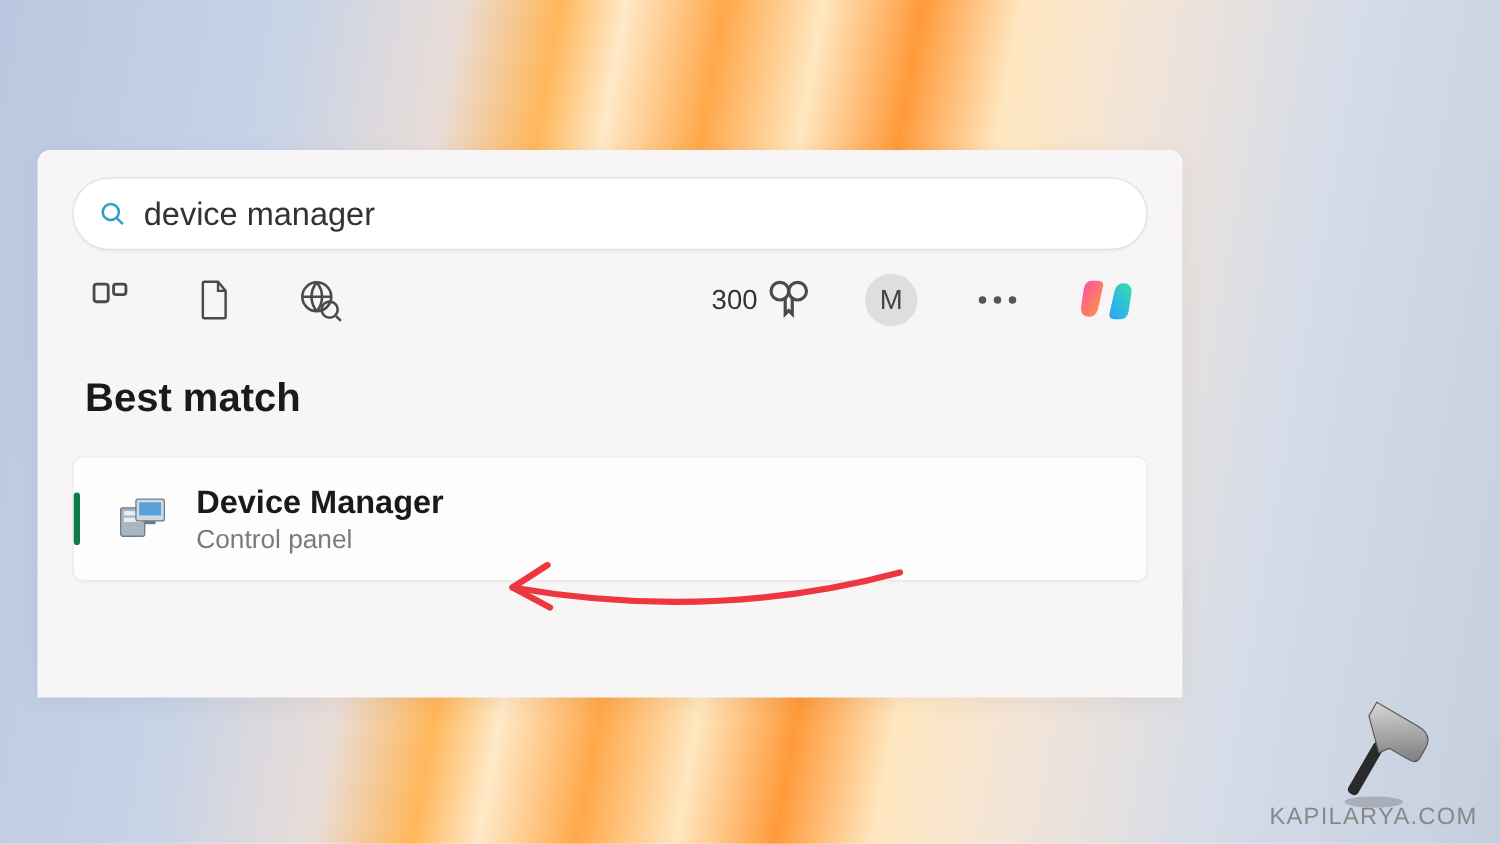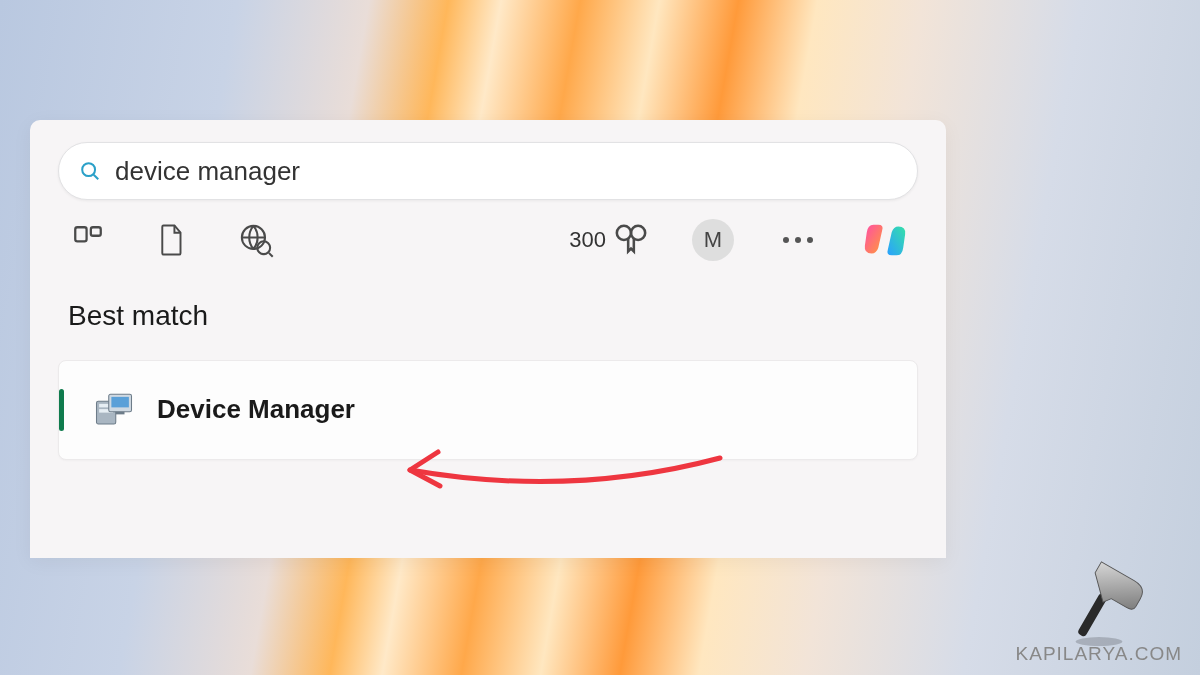--- a/index.html
+++ b/index.html
@@ -60,22 +60,22 @@
   .avatar {
     width: 42px; height: 42px; border-radius: 50%;
     background:#dedede; display:flex; align-items:center; justify-content:center;
     font-size:22px; color:#444; font-weight:500;
   }
   .more-dots { display:flex; gap:6px; }
   .more-dots span { width:6px;height:6px;border-radius:50%;background:#555; }
   .copilot { width:46px; height:46px; }
 
   .section-label {
-    font-size: 28px;
-    font-weight: 400;
+    font-size: 32px;
+    font-weight: 700;
     color: #1a1a1a;
     margin: 20px 0 28px 10px;
   }
 
   .result-card {
     display:flex;
     align-items:center;
     background:#fdfdfd;
     border:1px solid #eceaeb;
     border-radius:8px;
@@ -192,20 +192,21 @@
     <svg class="ricon" viewBox="0 0 48 48">
       <rect x="4" y="14" width="22" height="26" rx="2" fill="#a9b6c2" stroke="#6d7c89" stroke-width="1.2"></rect>
       <rect x="7" y="17" width="16" height="4" fill="#e6eef4"></rect>
       <rect x="7" y="23" width="16" height="4" fill="#e6eef4"></rect>
       <rect x="18" y="6" width="26" height="20" rx="2" fill="#cfd9e2" stroke="#6d7c89" stroke-width="1.2"></rect>
       <rect x="21" y="9" width="20" height="12" fill="#5aa0d8"></rect>
       <rect x="26" y="26" width="10" height="3" fill="#6d7c89"></rect>
     </svg>
     <div class="rtext">
       <div class="title">Device Manager</div>
+      <div class="sub">Control panel</div>
     </div>
   </div>
 
 </div>
 
 <svg class="annot-arrow" viewBox="0 0 340 60">
   <path d="M330 20 Q 180 60 20 32" fill="none" stroke="#ee3640" stroke-width="5" stroke-linecap="round"></path>
   <path d="M20 32 L48 14 M20 32 L50 48" fill="none" stroke="#ee3640" stroke-width="5" stroke-linecap="round"></path>
 </svg>
 

